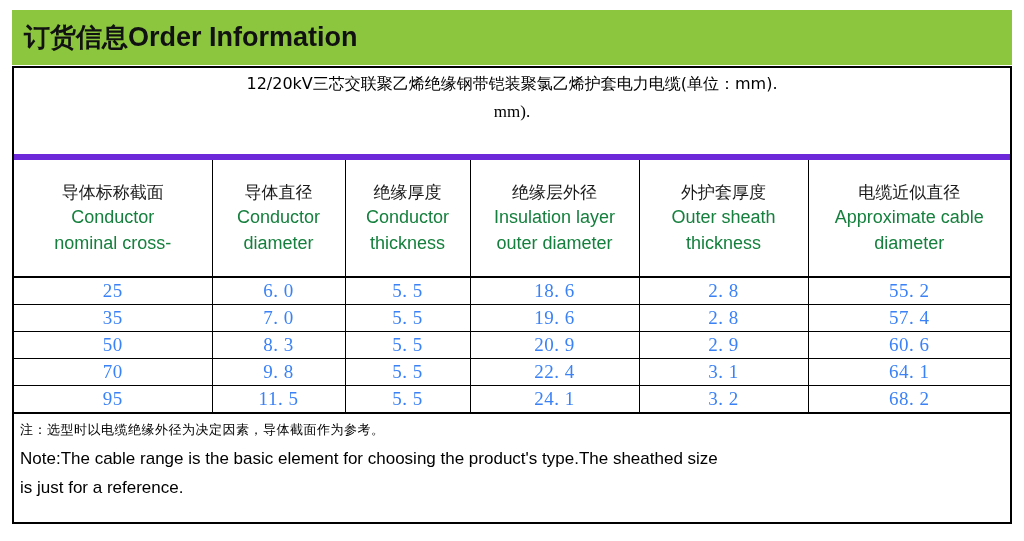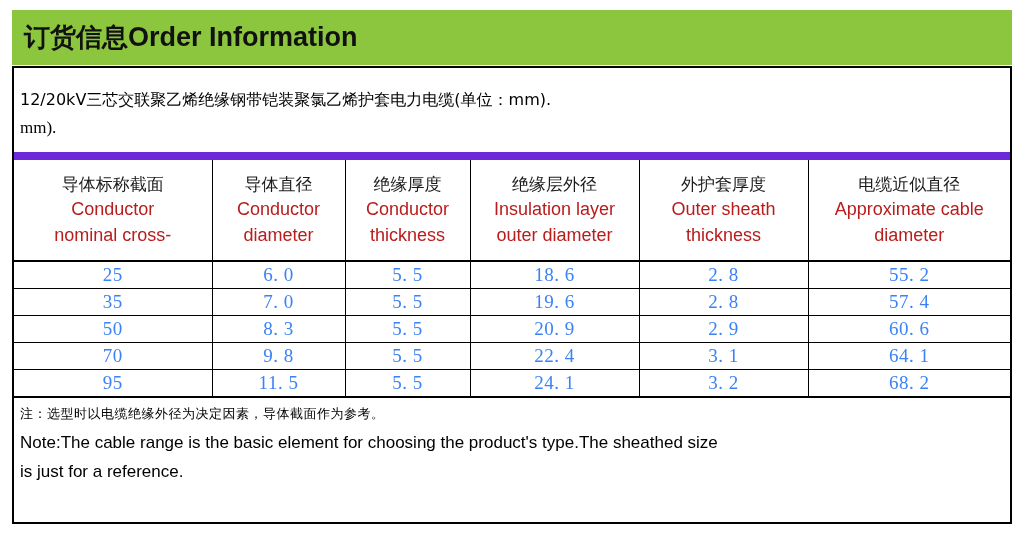--- a/index.html
+++ b/index.html
@@ -57,23 +57,24 @@
     width: 1000px;
     height: 458px;
     border: 2px solid #000000;
     box-sizing: border-box;
     background: #ffffff;
   }
 
   
   .desc {
     box-sizing: border-box;
-    padding: 18px 6px 0 6px;
-    border-bottom: 8px solid #6d28d9;
+    padding: 2px 6px 0 6px;
+    border-bottom: 6px solid #6d28d9;
     height: 92px;
+    text-align: center;
   }
   .desc-line {
     font-family: "DejaVu Sans", sans-serif;
     font-size: 16px;
     line-height: 28px;
     white-space: nowrap;
     color: #000000;
   }
   .desc-line.serif {
     font-family: "Liberation Serif", "DejaVu Serif", serif;
@@ -100,38 +101,38 @@
     vertical-align: middle;
     background: #ffffff;
   }
   table.grid td:last-child, table.grid th:last-child {
     border-right: 0;
     text-align: center;
   }
   table.grid tr.head th {
     border-bottom: 2px solid #000000;
     height: 96px;
-    padding: 2px 2px;
+    padding: 10px 2px;
   }
   .hdr-cn {
     display: block;
     font-family: "DejaVu Sans", sans-serif;
     font-weight: normal;
     font-size: 17px;
     line-height: 24px;
     color: #1a1a1a;
     white-space: nowrap;
   }
   .hdr-en {
     display: block;
     font-family: "Liberation Sans", sans-serif;
     font-weight: normal;
     font-size: 18px;
     line-height: 26px;
-    color: #b91c1c;
+    color: #15803d;
     white-space: nowrap;
   }
   table.grid tr.data td {
     height: 26px;
     font-family: "Liberation Serif", "DejaVu Serif", serif;
     font-size: 19px;
     line-height: 26px;
     letter-spacing: 0.5px;
     color: #3b82f6;
   }

